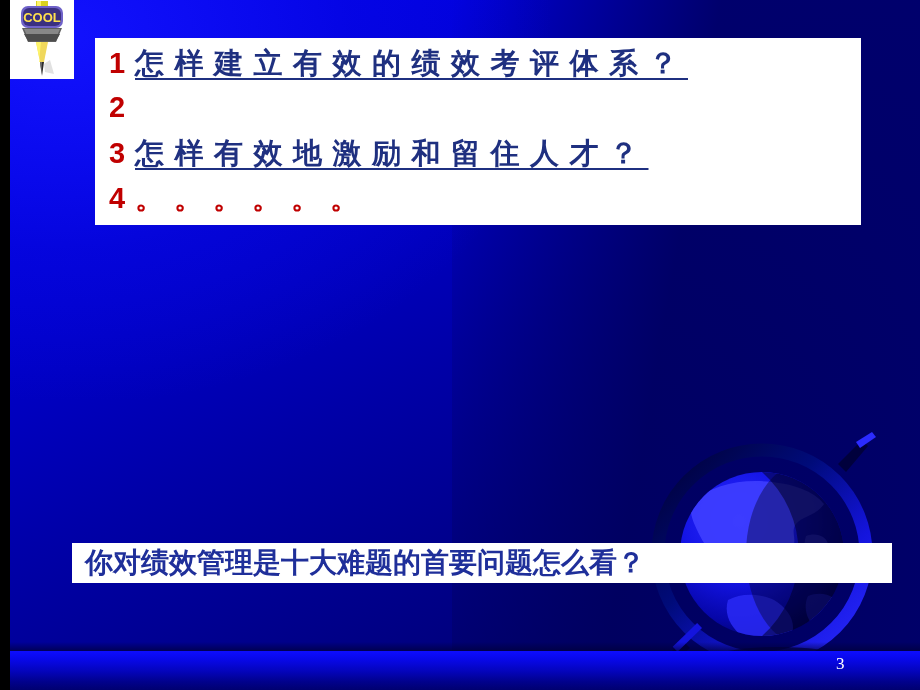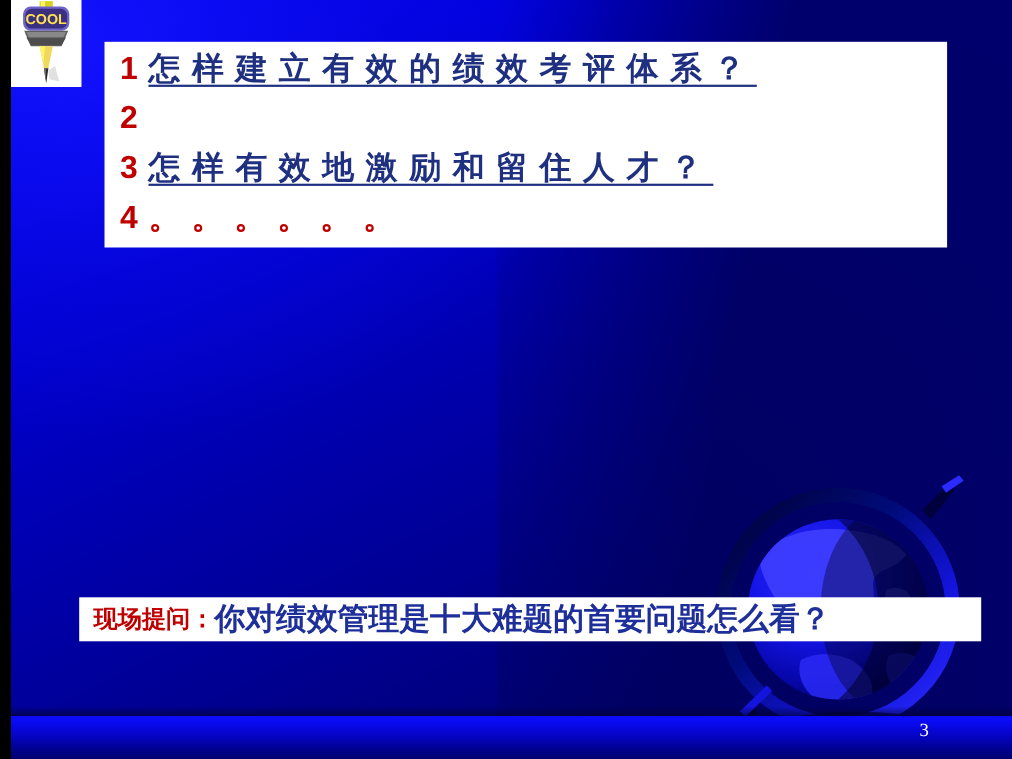--- a/index.html
+++ b/index.html
@@ -270,19 +270,18 @@
     </div>
 
     <div class="line-row r4">
       <span class="num">4</span>
       <span class="dots-text">。。。。。。</span>
     </div>
 
   </div>
 
   <div class="q-panel">
-    <span class="q-label">现场提问：</span>
     <span class="q-body">你对绩效管理是十大难题的首要问题怎么看？</span>
   </div>
 
   <div class="page-num">3</div>
 
 </div>
 
 </body></html>

